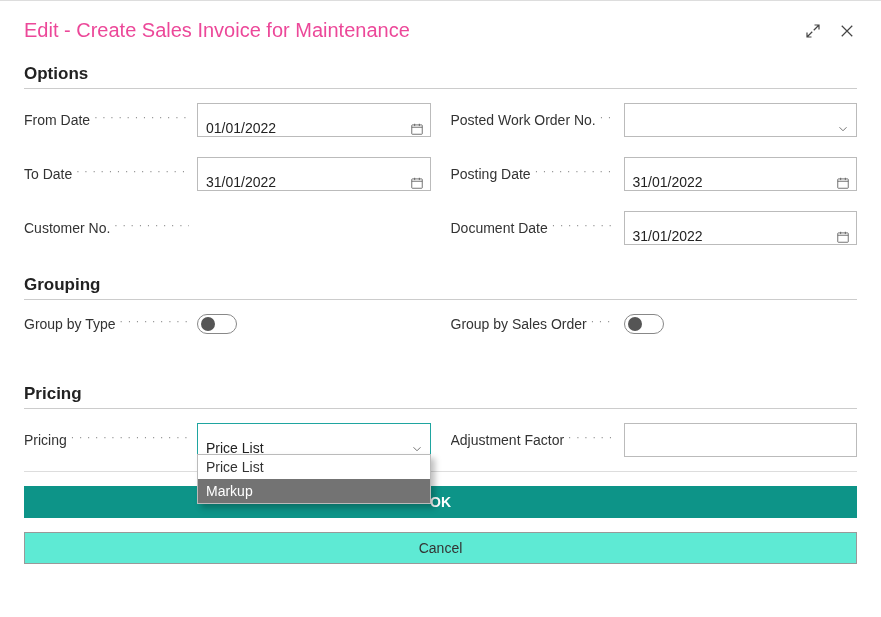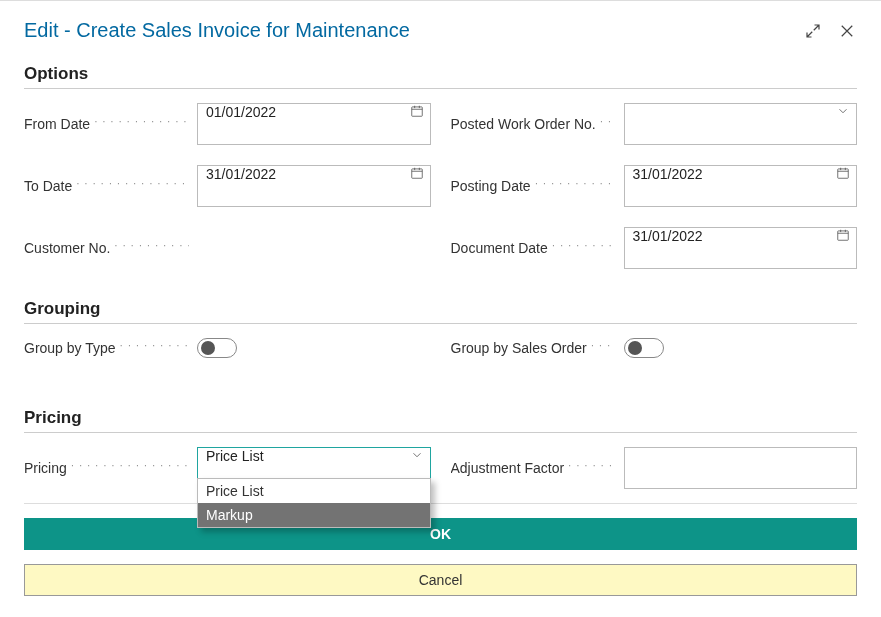--- a/index.html
+++ b/index.html
@@ -19,21 +19,21 @@
   }
   .titlebar {
     display: flex;
     align-items: center;
     justify-content: space-between;
     padding: 8px 0 14px 0;
   }
   .title {
     font-size: 20px;
     font-weight: 400;
-    color: #0369a1;
+    color: #ec4899;
   }
   .title-actions {
     display: flex;
     gap: 14px;
   }
   .icon-btn {
     width: 20px;
     height: 20px;
     display: flex;
     align-items: center;
@@ -76,24 +76,24 @@
     content: " · · · · · · · · · · · · · · · · · · · · · · · · · · · · · · · ·";
     color: #888;
     letter-spacing: 1px;
     font-size: 10px;
     position: absolute;
     padding-left: 4px;
   }
   .input-wrap {
     flex: 1;
     position: relative;
-    height: 42px;
+    height: 34px;
     border: 1px solid #bbb;
     display: flex;
-    align-items: flex-start;
+    align-items: flex-end;
     background: #fff;
   }
   .input-wrap.focused {
     border: 1px solid #1fa5a0;
   }
   .input-text {
     flex: 1;
     padding: 0 8px;
     font-size: 14px;
     color: #222;
@@ -168,21 +168,21 @@
     display: flex;
     justify-content: flex-end;
     gap: 14px;
     flex-direction: column;
   }
   .btn {
     min-width: 74px;
     height: 32px;
     padding: 0 14px;
     border: 1px solid #999;
-    background: #fef9c3;
+    background: #5eead4;
     font-size: 14px;
     display: flex;
     align-items: center;
     justify-content: center;
     cursor: pointer;
   }
   .btn.primary {
     background: #0d9488;
     border-color: #0d9488;
     color: #fff;

